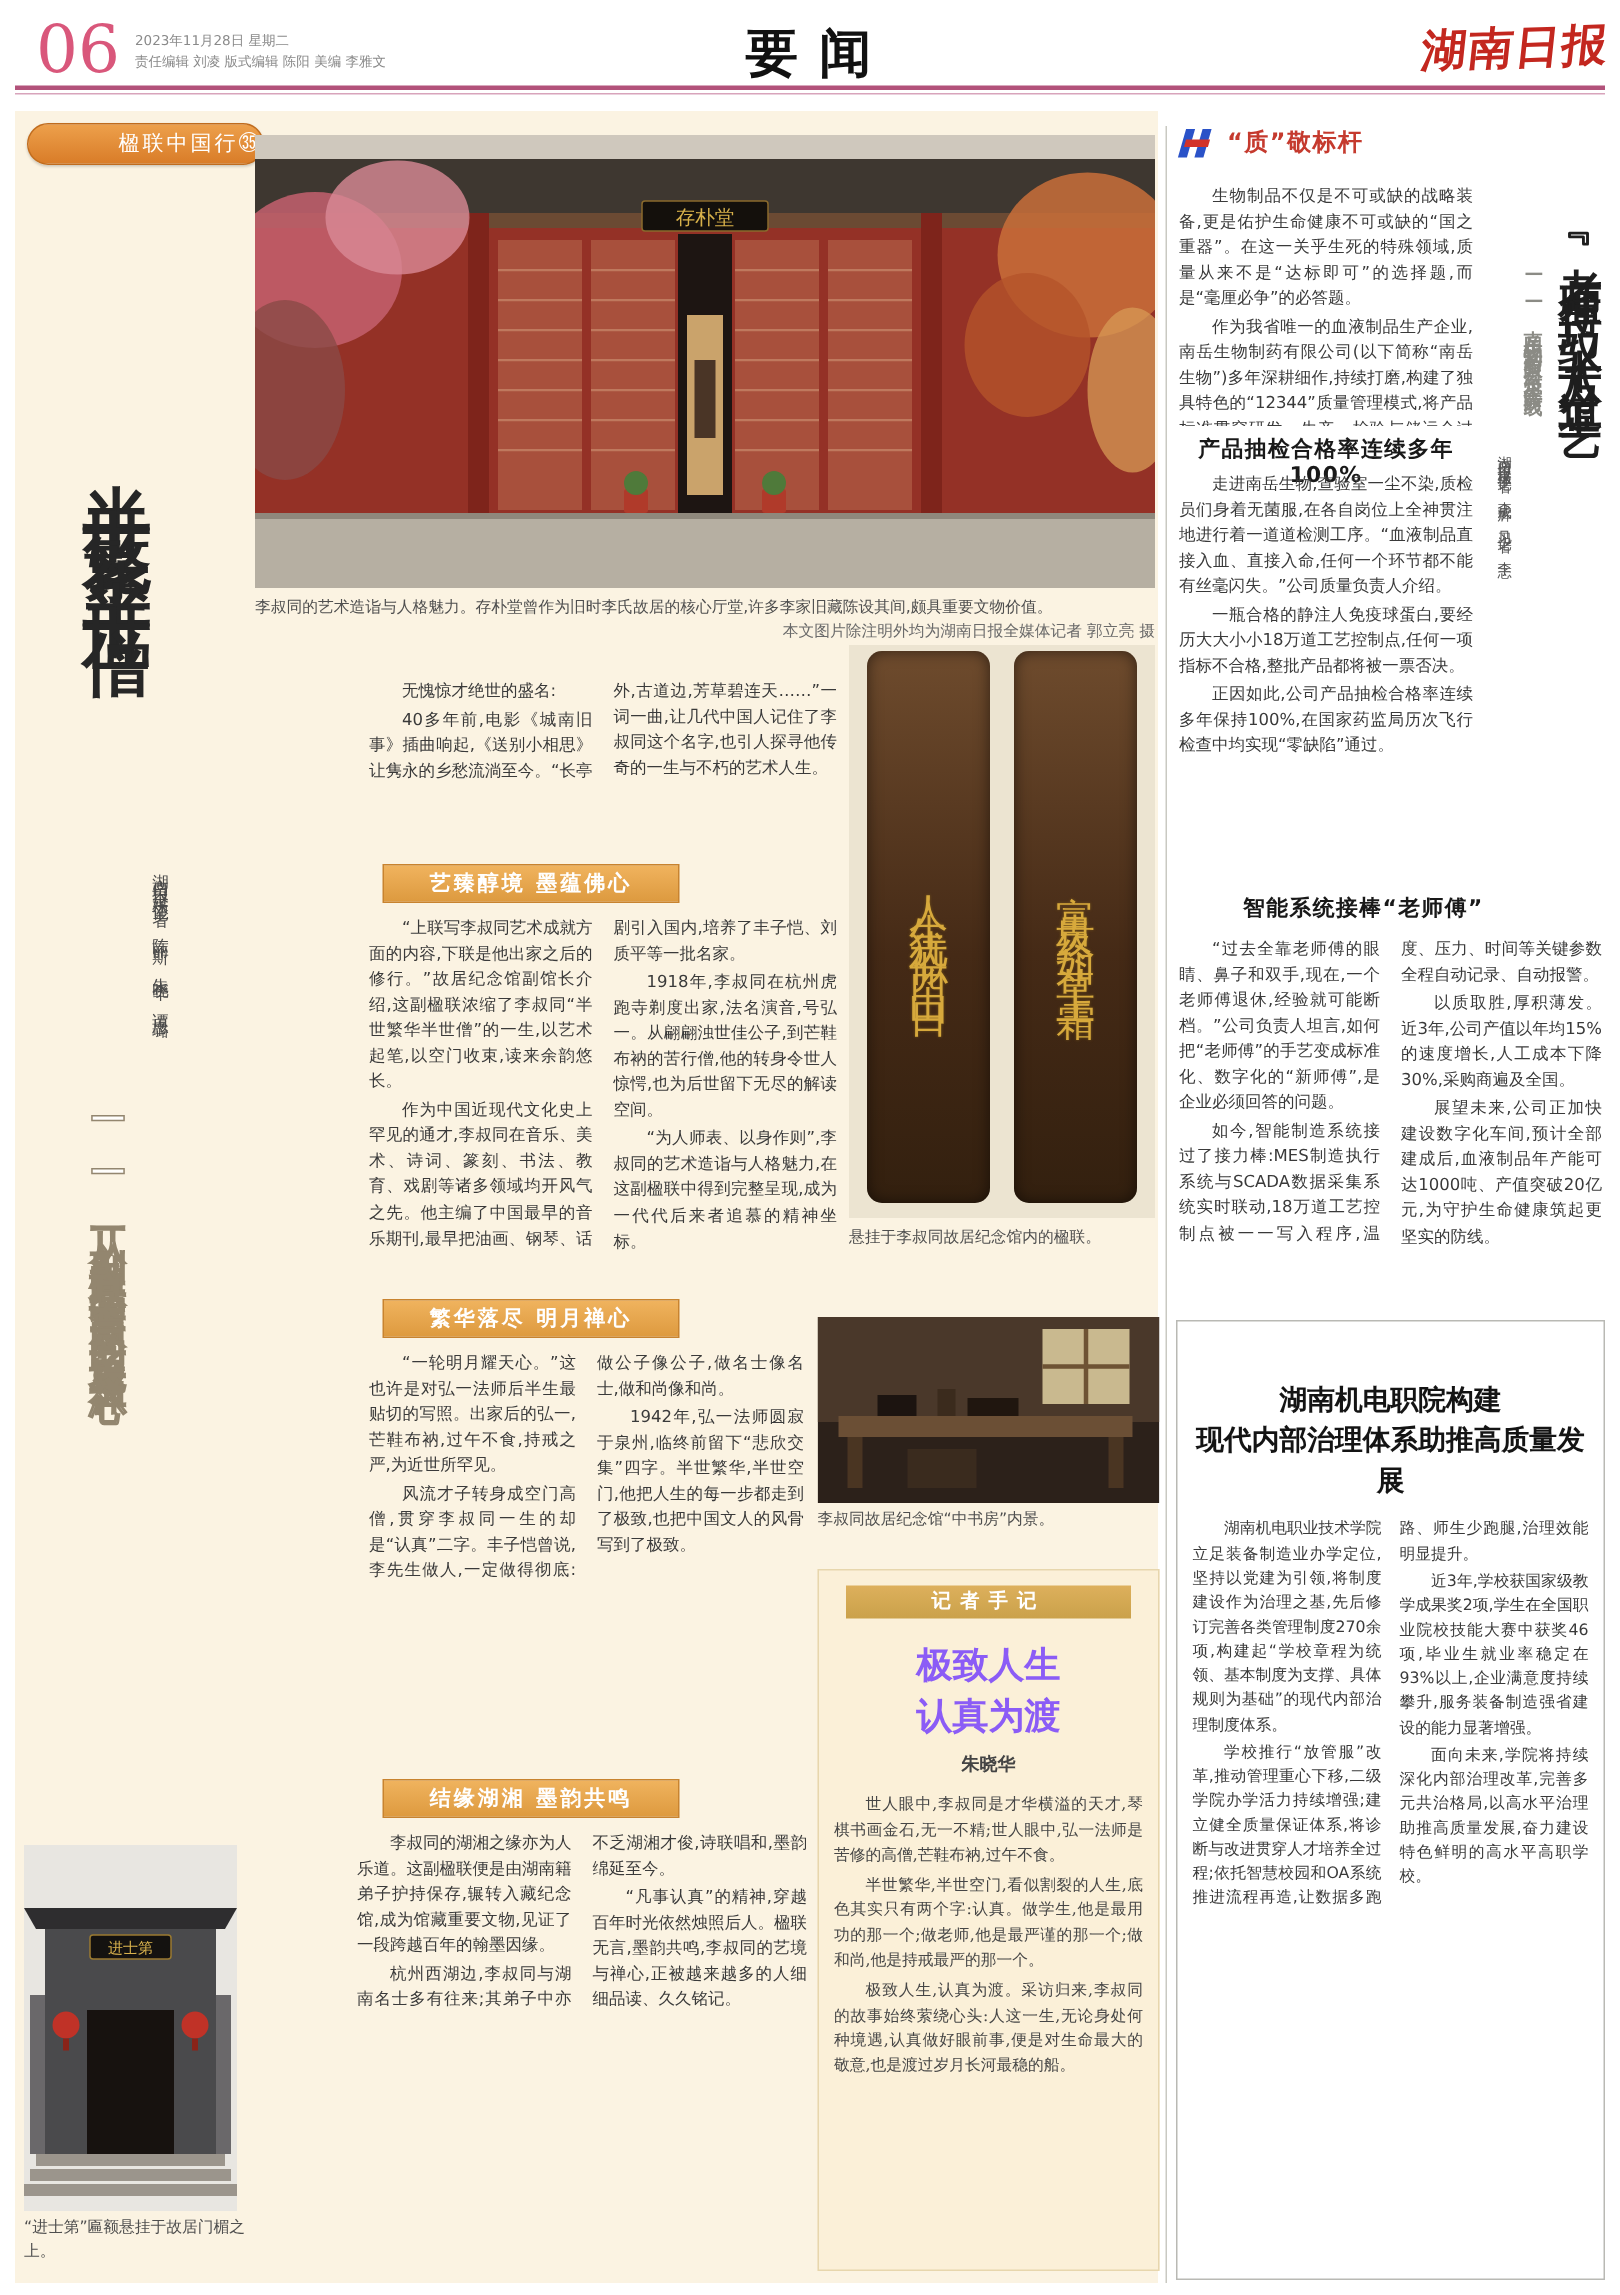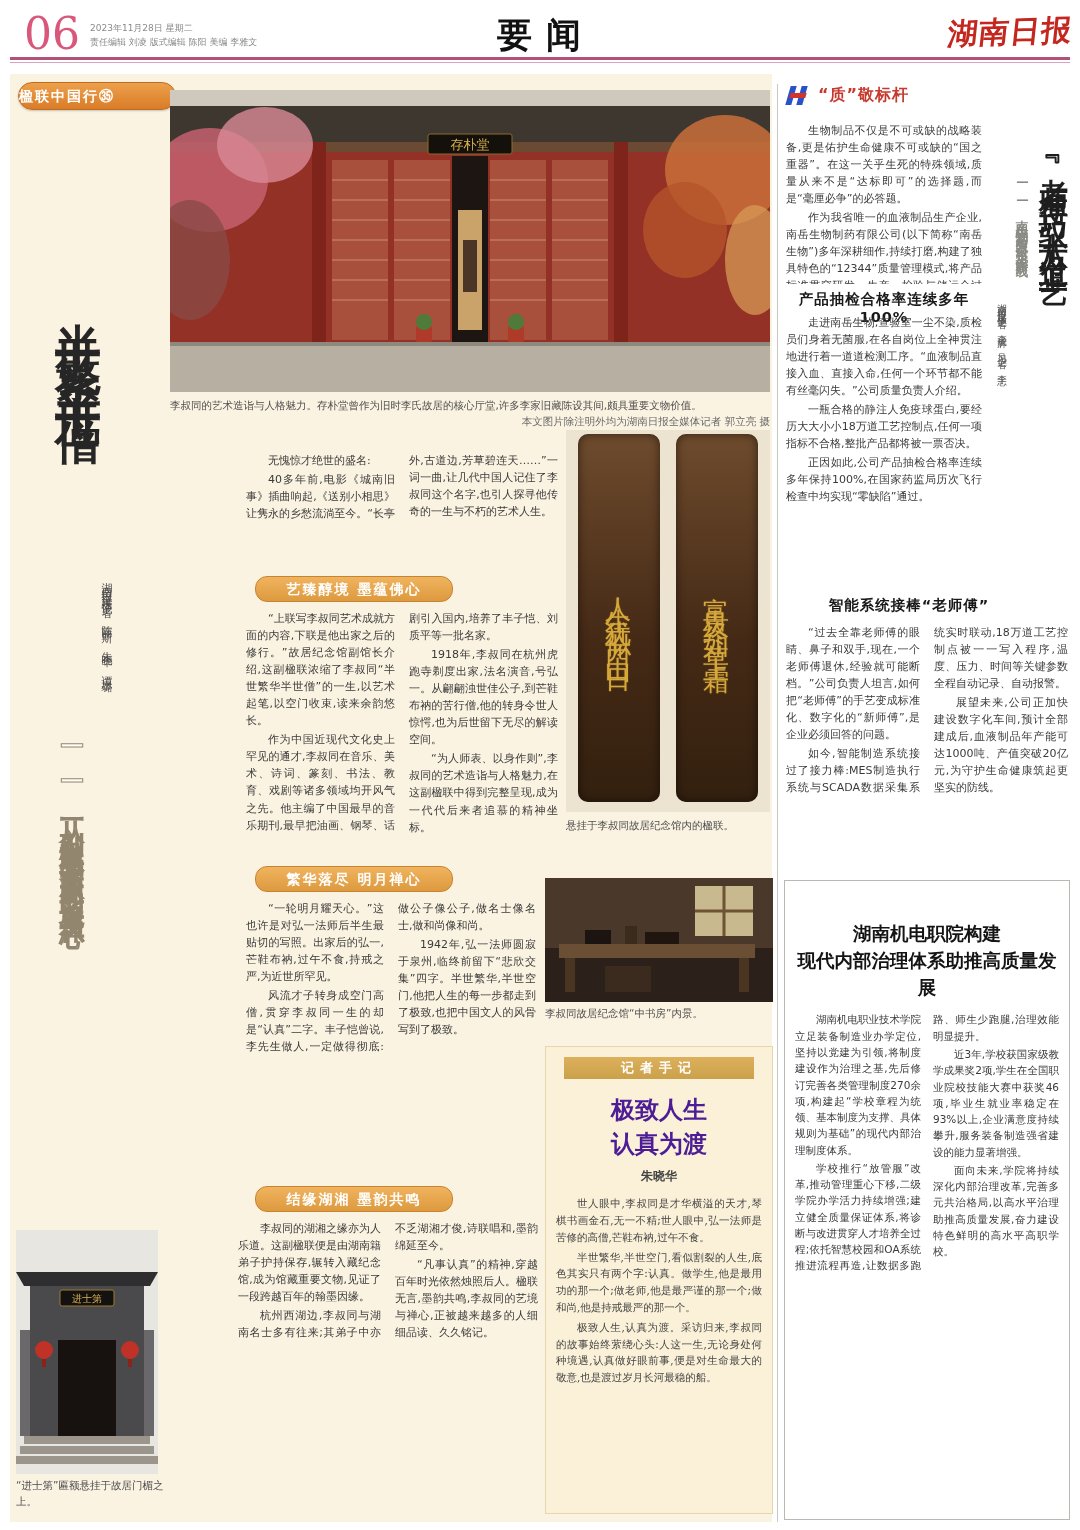--- a/index.html
+++ b/index.html
@@ -13,50 +13,50 @@
   .hdr-meta{position:absolute;left:90px;top:21px;font-size:9px;color:#8a8a8a;line-height:1.6;}
   .sec-title{position:absolute;left:0;right:0;top:12px;text-align:center;font-size:35px;font-weight:bold;color:#111;letter-spacing:14px;}
   .masthead{position:absolute;right:20px;top:12px;font-family:"DejaVu Serif",serif;font-size:30px;font-weight:bold;color:#c3271f;transform:skewX(-8deg) rotate(-2deg);letter-spacing:1px;}
   
   .feature{position:absolute;left:10px;top:74px;width:762px;height:1448px;background:#fbf3e2;}
   .vdivider{position:absolute;left:777px;top:84px;width:1px;height:1438px;background:#c9c9c2;}
   .rightcol{position:absolute;left:784px;top:74px;width:290px;height:1448px;background:#fff;}
   
   .badge{position:absolute;left:8px;top:8px;width:156px;height:26px;border-radius:14px;
      background:linear-gradient(180deg,#eda04b,#d97c28);border:1px solid #c06c1e;
-     color:#fff;font-weight:bold;font-size:14px;letter-spacing:2px;text-align:left;line-height:26px;box-shadow:0 1px 2px rgba(0,0,0,.2);}
+     color:#fff;font-weight:normal;font-size:14px;letter-spacing:2px;text-align:right;line-height:26px;box-shadow:0 1px 2px rgba(0,0,0,.2);}
   .gold-line{position:absolute;left:176px;right:2px;top:20px;height:2px;background:#d9bd77;}
   .vtext{writing-mode:vertical-rl;text-orientation:upright;}
   .f-title{position:absolute;left:38px;top:212px;height:520px;font-size:46px;font-weight:bold;color:#262626;letter-spacing:16px;font-family:"DejaVu Serif",serif;}
   .f-sub{position:absolute;left:46px;top:656px;height:560px;font-size:24px;font-weight:bold;letter-spacing:7px;
      color:rgba(255,255,255,.9);-webkit-text-stroke:1px #93866f;}
   .f-byline{position:absolute;left:88px;top:500px;height:330px;font-size:11px;color:#4a4a4a;letter-spacing:3px;}
   .photo{position:absolute;left:160px;top:16px;width:600px;height:302px;background:#8c8377;overflow:hidden;}
   .cap{font-size:10.5px;color:#4f4f4f;line-height:1.5;}
   .f-cap{position:absolute;left:160px;top:324px;width:600px;}
   .f-credit{text-align:right;color:#6a6a6a;}
-  .pill{position:absolute;width:196px;height:24px;border-radius:12px;
+  .pill{position:absolute;width:196px;height:24px;border-radius:0;
      background:linear-gradient(180deg,#f0b35e,#dd9a3f);border:1px solid #c8832f;
      color:#fff;font-weight:bold;font-size:14px;letter-spacing:2px;text-align:center;line-height:24px;}
   .tbox{position:absolute;overflow:hidden;font-size:11px;line-height:1.55;color:#3a3a3a;text-align:justify;}
   .tbox p{margin:0 0 2px;text-indent:2em;}
   .cols2{column-count:2;column-gap:14px;}
   
   .couplet{position:absolute;left:556px;top:356px;width:204px;height:382px;background:#ece4d1;display:flex;justify-content:center;gap:16px;padding-top:4px;box-sizing:border-box;}
   .board{width:82px;height:368px;border-radius:10px;background:linear-gradient(180deg,#6e4b2d,#452a16 55%,#33200f);
      box-shadow:inset 0 0 10px rgba(0,0,0,.55);display:flex;align-items:center;justify-content:center;}
   .board .vtext{font-family:"DejaVu Serif",serif;font-size:26px;color:#d7a93c;letter-spacing:12px;text-shadow:0 0 2px #7a5a1c;}
   .couplet-cap{position:absolute;left:556px;top:744px;width:204px;}
   
   .study{position:absolute;left:535px;top:804px;width:228px;height:124px;overflow:hidden;}
   .study-cap{position:absolute;left:535px;top:932px;width:228px;}
   .notes{position:absolute;left:535px;top:972px;width:228px;height:468px;background:#fbf0d8;border:1px solid #e7d6ad;box-sizing:border-box;padding:10px 10px;}
   .notes-bar{margin:0 auto;width:190px;height:22px;background:linear-gradient(180deg,#ddb05c,#caa14a);color:#fff;
      font-size:13px;font-weight:bold;letter-spacing:6px;text-align:center;line-height:22px;}
-  .notes-title{margin-top:14px;text-align:center;font-family:"DejaVu Serif",serif;font-size:24px;font-weight:bold;color:#4c1d95;line-height:1.4;}
+  .notes-title{margin-top:14px;text-align:center;font-family:"DejaVu Serif",serif;font-size:24px;font-weight:bold;color:#8b5cf6;line-height:1.4;}
   .notes-author{margin-top:8px;text-align:center;font-size:12px;font-weight:bold;color:#444;}
   .notes-body{margin-top:10px;font-family:"DejaVu Serif",serif;font-size:10.5px;line-height:1.6;color:#464646;text-align:justify;overflow:hidden;height:310px;}
   .notes-body p{margin:0 0 3px;text-indent:2em;}
   
   .gate{position:absolute;left:6px;top:1156px;width:142px;height:244px;overflow:hidden;}
   .gate-cap{position:absolute;left:6px;top:1404px;width:150px;}
   
   .kicker{position:absolute;left:2px;top:10px;display:flex;align-items:center;gap:6px;}
   .klogo{position:relative;width:26px;height:22px;}
   .klogo i{position:absolute;display:block;}
@@ -274,20 +274,21 @@
     <div class="tbox" style="left:2px;top:240px;width:196px;height:272px;">
         <p>走进南岳生物,查验室一尘不染,质检员们身着无菌服,在各自岗位上全神贯注地进行着一道道检测工序。“血液制品直接入血、直接入命,任何一个环节都不能有丝毫闪失。”公司质量负责人介绍。</p>
         <p>一瓶合格的静注人免疫球蛋白,要经历大大小小18万道工艺控制点,任何一项指标不合格,整批产品都将被一票否决。</p>
         <p>正因如此,公司产品抽检合格率连续多年保持100%,在国家药监局历次飞行检查中均实现“零缺陷”通过。</p>
       </div>
 
     <div class="subhead" style="position:absolute;left:0px;top:522px;width:250px;">智能系统接棒“老师傅”</div>
     <div class="tbox cols2" style="left:2px;top:550px;width:282px;height:248px;">
         <p>“过去全靠老师傅的眼睛、鼻子和双手,现在,一个老师傅退休,经验就可能断档。”公司负责人坦言,如何把“老师傅”的手艺变成标准化、数字化的“新师傅”,是企业必须回答的问题。</p>
         <p>如今,智能制造系统接过了接力棒:MES制造执行系统与SCADA数据采集系统实时联动,18万道工艺控制点被一一写入程序,温度、压力、时间等关键参数全程自动记录、自动报警。</p>
+        <p>以质取胜,厚积薄发。近3年,公司产值以年均15%的速度增长,人工成本下降30%,采购商遍及全国。</p>
         <p>展望未来,公司正加快建设数字化车间,预计全部建成后,血液制品年产能可达1000吨、产值突破20亿元,为守护生命健康筑起更坚实的防线。</p>
       </div>
 
     <div class="boxart">
       <div class="boxart-title">
         <div>湖南机电职院构建</div>
         <div>现代内部治理体系助推高质量发展</div>
       </div>
       <div class="boxart-body">
           <p>湖南机电职业技术学院立足装备制造业办学定位,坚持以党建为引领,将制度建设作为治理之基,先后修订完善各类管理制度270余项,构建起“学校章程为统领、基本制度为支撑、具体规则为基础”的现代内部治理制度体系。</p>

